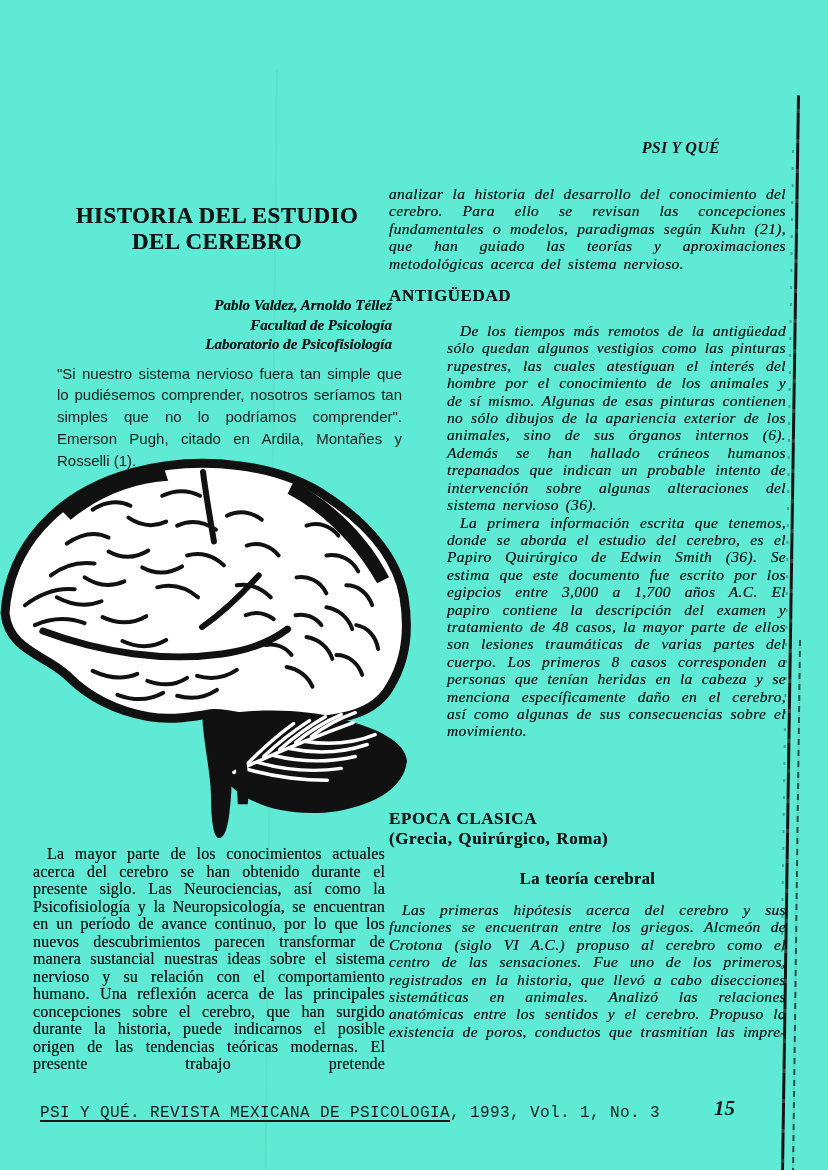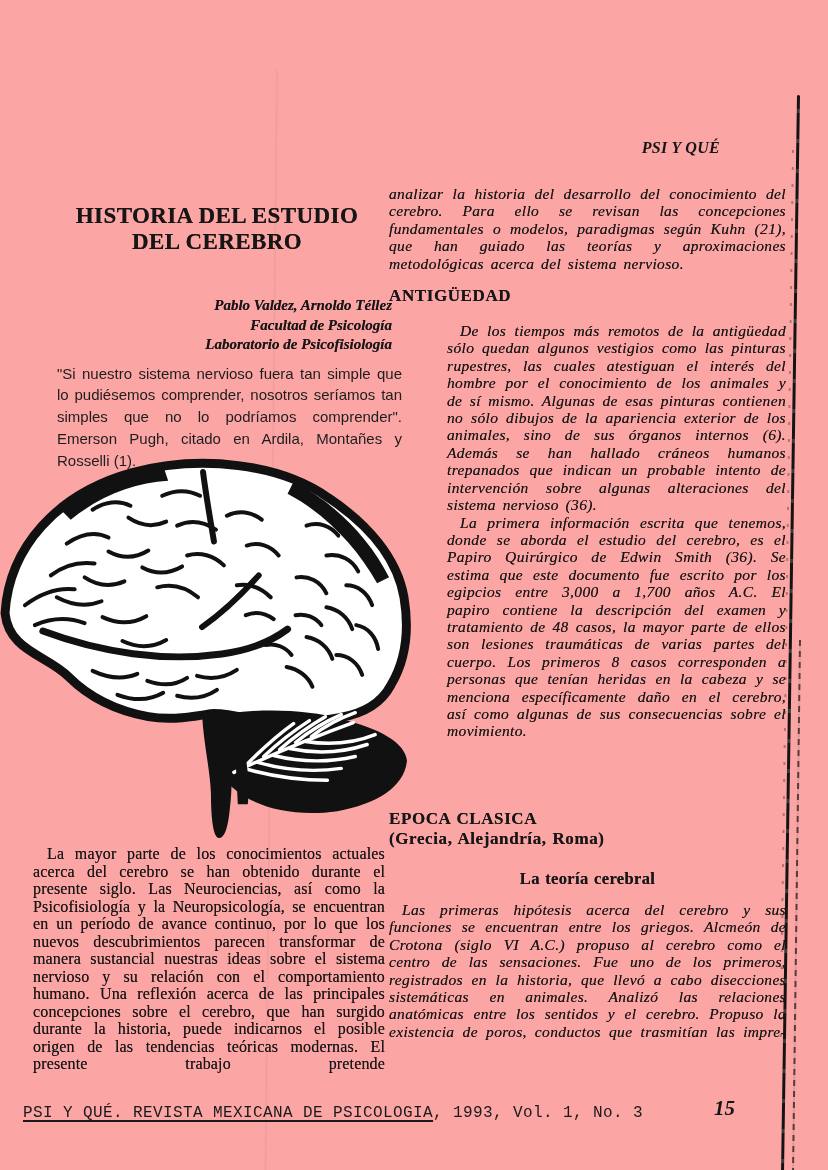--- a/index.html
+++ b/index.html
@@ -1,20 +1,20 @@
 <!DOCTYPE html>
 <html><head>
 <meta charset="utf-8">
 <style>
   html,body{margin:0;padding:0;background:#e8e8e6;}
   .page{
     position:relative;
     width:828px;height:1170px;
     margin:0 auto;
-    background:#fca5a5;
+    background:#5eead4;
     overflow:hidden;
     color:#161616;
     font-family:"Liberation Serif", serif;
   }
   
   .running-head{
     position:absolute;left:520px;top:139px;width:200px;
     text-align:right;font-size:16px;font-weight:bold;font-style:italic;
     letter-spacing:.3px;
   }
@@ -66,21 +66,21 @@
   .h-sec.tight{margin-top:0;}
   .h-sub{
     margin:20px 0 0 0;text-align:center;
     font-size:16.5px;font-weight:bold;line-height:19px;word-spacing:1px;
   }
   .wrap-zone{overflow:hidden;margin-top:16px;}
   .figure-spacer{float:left;width:58px;height:368px;margin-top:105px;}
   .para-gap{margin-top:0;}
   
   .footer{
-    position:absolute;left:23px;top:1104px;
+    position:absolute;left:40px;top:1104px;
     font-family:"Liberation Mono", monospace;
     font-size:16px;letter-spacing:.4px;color:#1a1a1a;
     white-space:nowrap;
   }
   .foot-underline{
     text-decoration:underline;
     text-underline-offset:3px;
     text-decoration-thickness:1.5px;
   }
   .page-number{
@@ -211,21 +211,21 @@
 
     <h2 class="h-sec">ANTIGÜEDAD</h2>
 
     <div class="wrap-zone">
       <div class="figure-spacer"></div>
       <p class="indent">De los tiempos más remotos de la antigüedad sólo quedan algunos vestigios como las pinturas rupestres, las cuales atestiguan el interés del hombre por el conocimiento de los animales y de sí mismo. Algunas de esas pinturas contienen no sólo dibujos de la apariencia exterior de los animales, sino de sus órganos internos (6). Además se han hallado cráneos humanos trepanados que indican un probable intento de intervención sobre algunas alteraciones del sistema nervioso (36).</p>
       <p class="indent para-gap">La primera información escrita que tenemos, donde se aborda el estudio del cerebro, es el Papiro Quirúrgico de Edwin Smith (36). Se estima que este documento fue escrito por los egipcios entre 3,000 a 1,700 años A.C. El papiro contiene la descripción del examen y tratamiento de 48 casos, la mayor parte de ellos son lesiones traumáticas de varias partes del cuerpo. Los primeros 8 casos corresponden a personas que tenían heridas en la cabeza y se menciona específicamente daño en el cerebro, así como algunas de sus consecuencias sobre el movimiento.</p>
     </div>
 
     <h2 class="h-sec">EPOCA CLASICA</h2>
-    <h2 class="h-sec tight">(Grecia, Alejandría, Roma)</h2>
+    <h2 class="h-sec tight">(Grecia, Quirúrgico, Roma)</h2>
     <h3 class="h-sub">La teoría cerebral</h3>
 
     <p class="indent lastfull" style="margin-top:13px;">Las primeras hipótesis acerca del cerebro y sus funciones se encuentran entre los griegos. Alcmeón de Crotona (siglo VI A.C.) propuso al cerebro como el centro de las sensaciones. Fue uno de los primeros, registrados en la historia, que llevó a cabo disecciones sistemáticas en animales. Analizó las relaciones anatómicas entre los sentidos y el cerebro. Propuso la existencia de poros, conductos que trasmitían las impre-</p>
   </div>
 
   <div class="footer">
     <span class="foot-underline">PSI Y QUÉ. REVISTA MEXICANA DE PSICOLOGIA</span><span>, 1993, Vol. 1, No. 3</span>
   </div>
   <div class="page-number">15</div>
 

